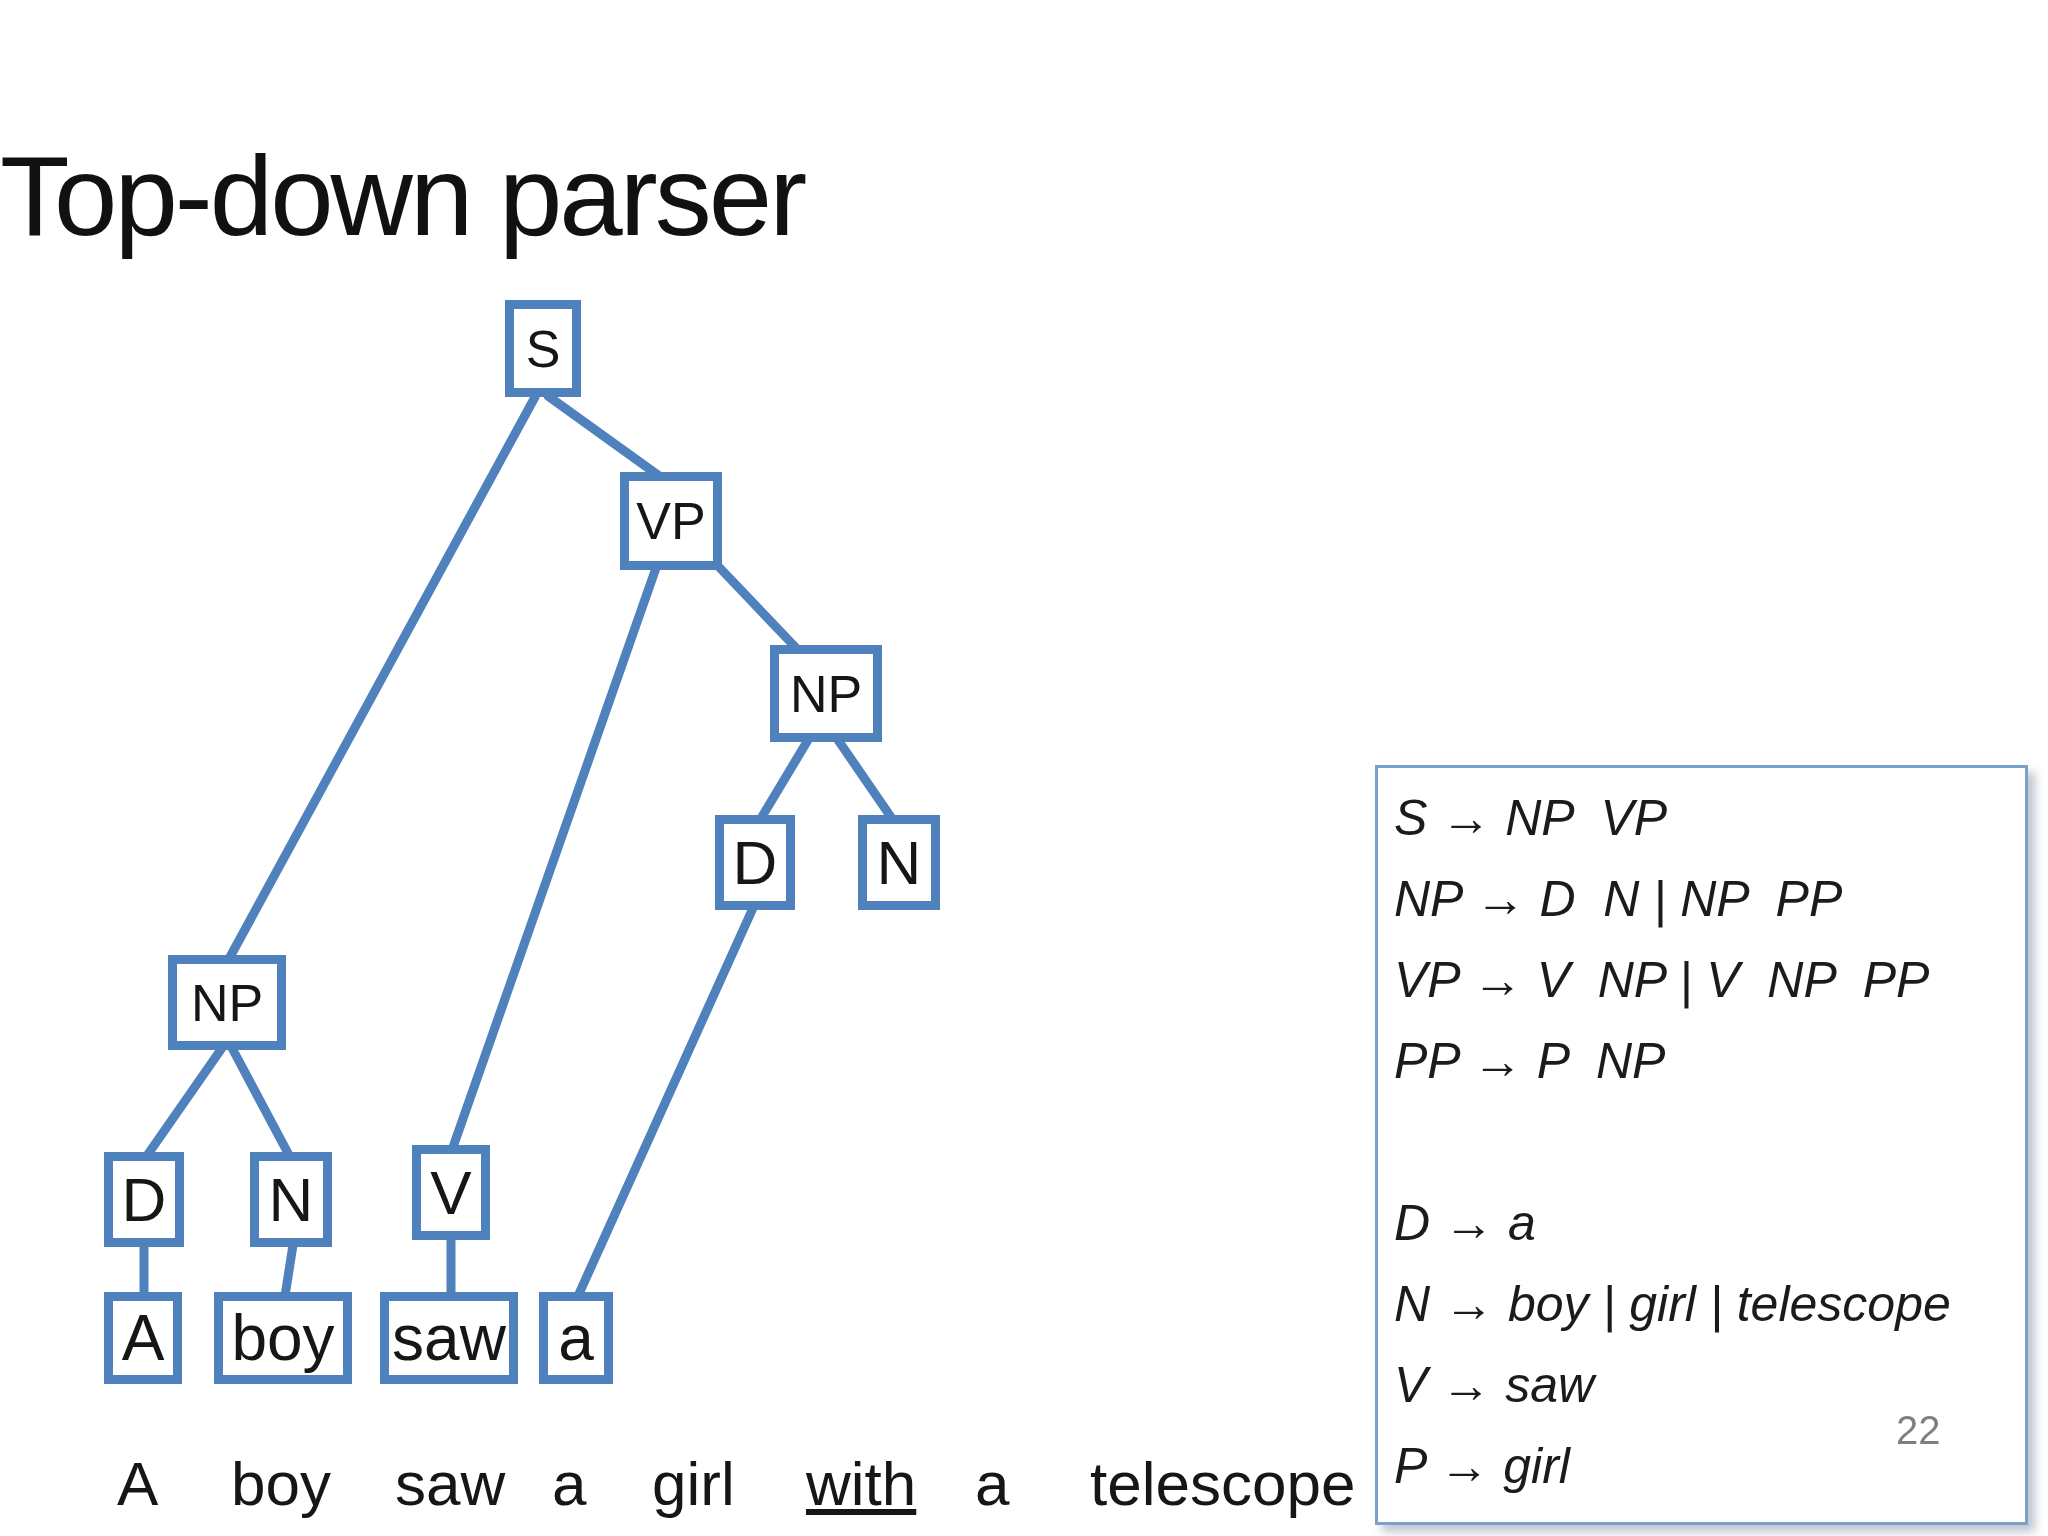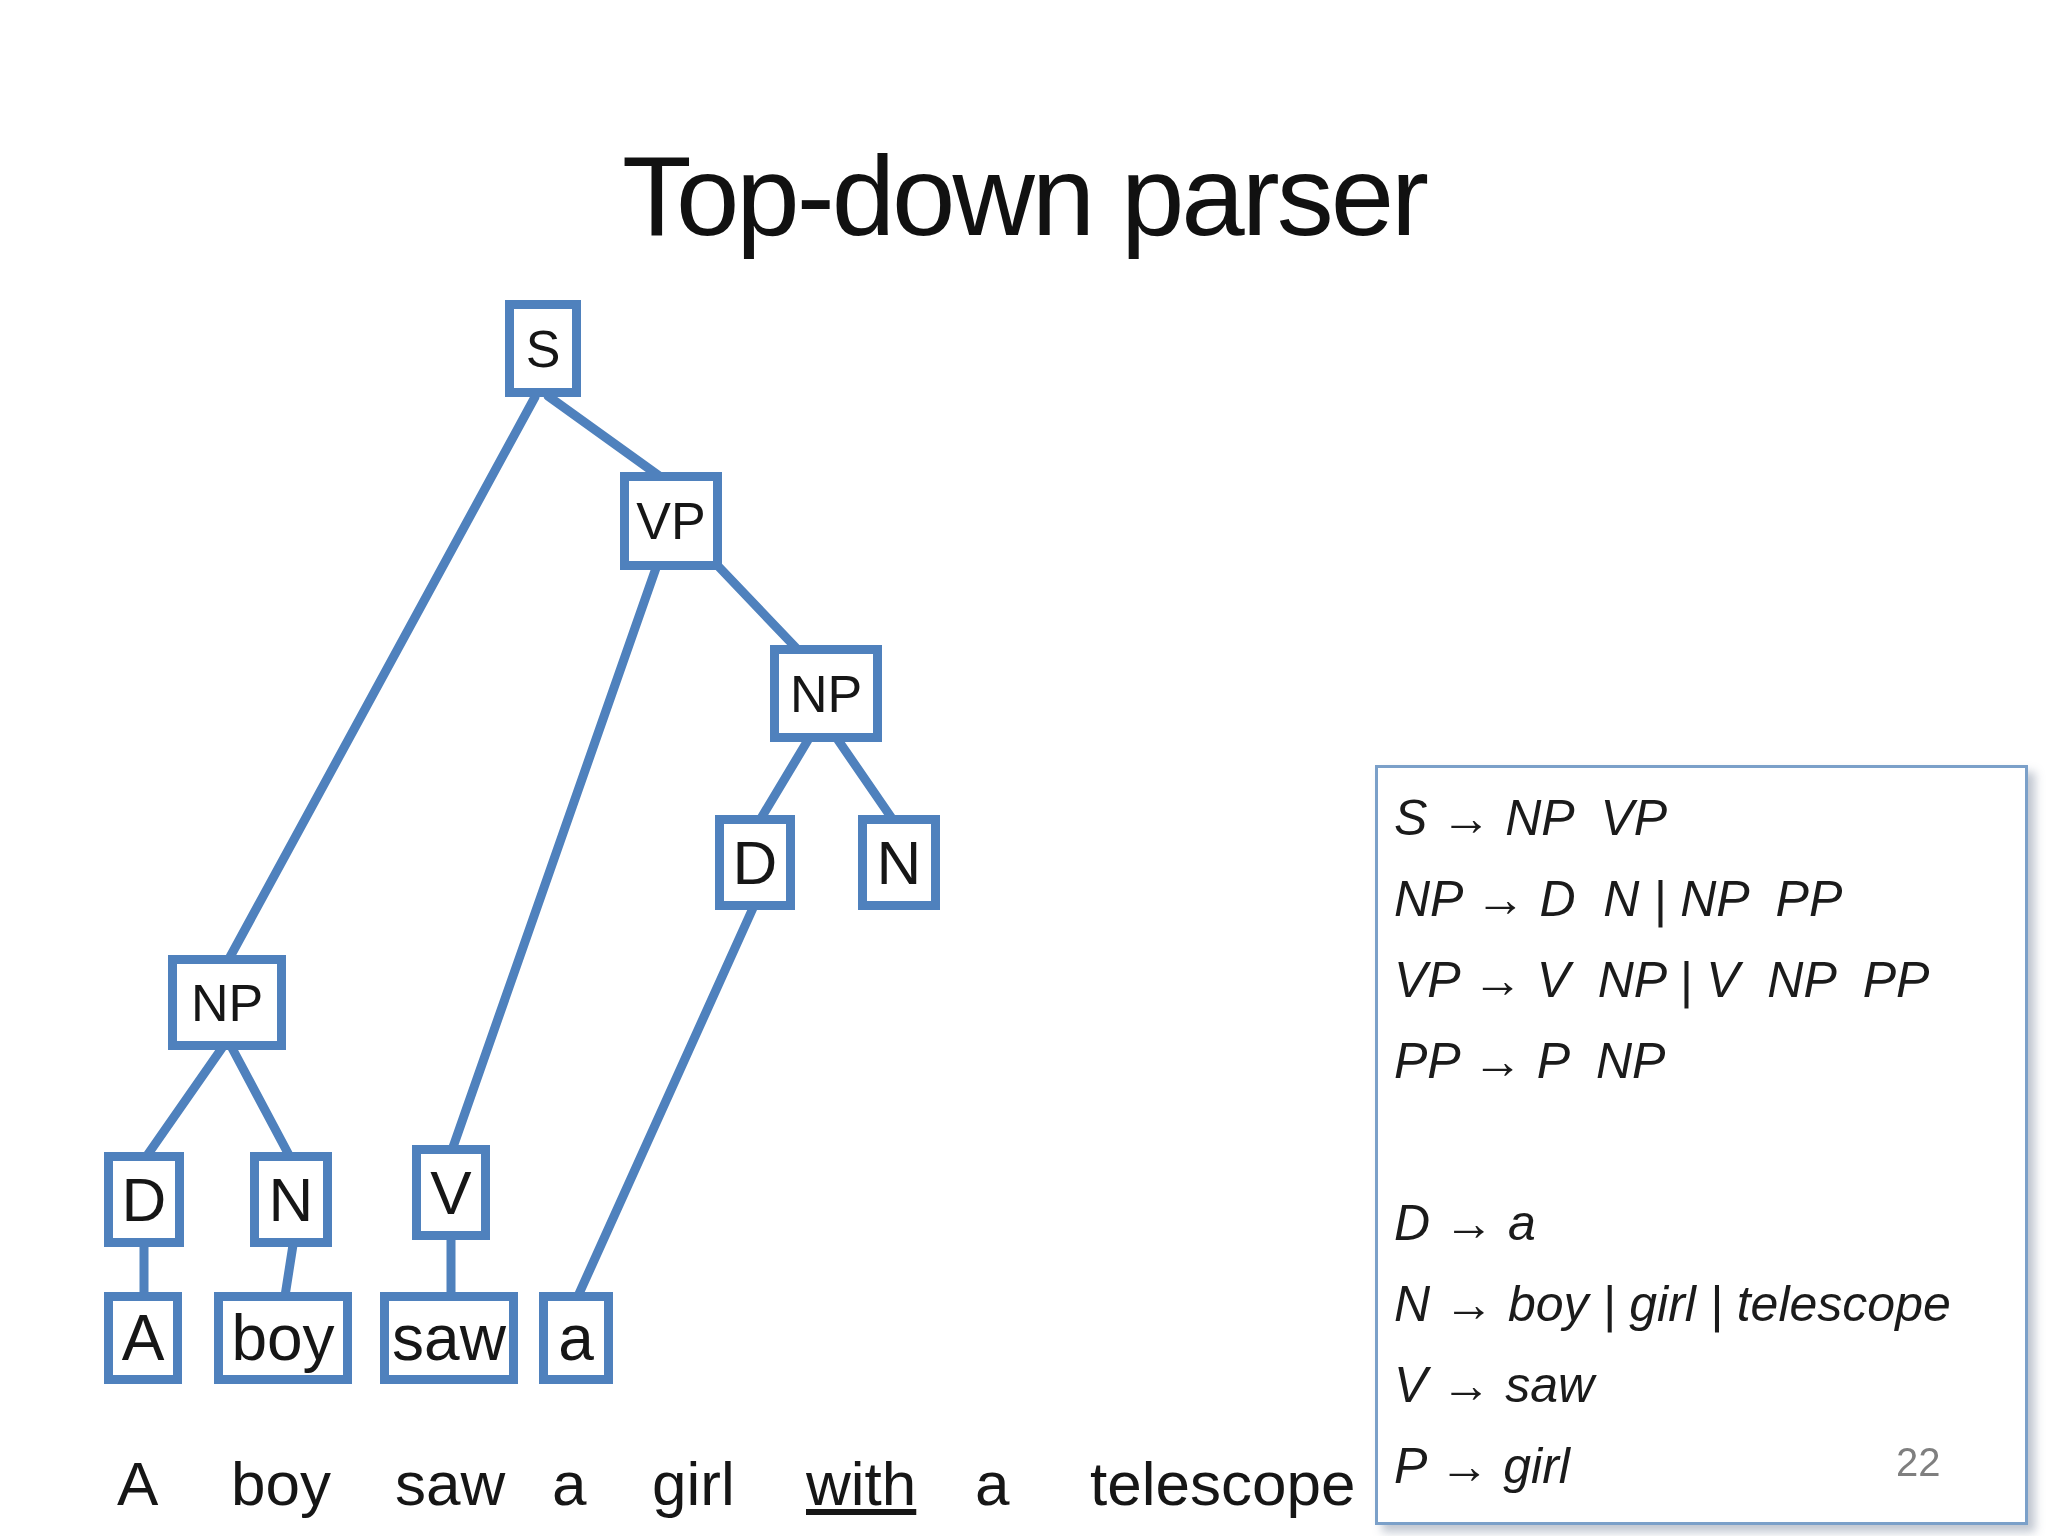--- a/index.html
+++ b/index.html
@@ -6,21 +6,21 @@
   #slide{
     position:relative;
     width:2048px;height:1536px;
     background:#ffffff;
     overflow:hidden;
     font-family:"Liberation Sans", sans-serif;
     color:#1b1b1b;
   }
   #page-title{
     position:absolute;left:0;top:130px;width:2048px;
-    text-align:center;
+    text-align:left;
     font-size:114px;
     letter-spacing:-3px;
     color:#111111;
     white-space:nowrap;
   }
   
   #edges{position:absolute;left:0;top:0;width:2048px;height:1536px;}
   .edge{stroke:#4f81bd;stroke-width:9;stroke-linecap:round;}
   .node{
     position:absolute;
@@ -64,21 +64,21 @@
     box-shadow:7px 7px 9px rgba(115,128,150,0.45);
     padding:10px 0 0 16px;
     font-style:italic;
   }
   .rule-line{
     height:81px;line-height:81px;
     font-size:50px;color:#1b1b1b;
     white-space:pre;
   }
   #page-number{
-    position:absolute;left:1896px;top:1440px;
+    position:absolute;left:1896px;top:1408px;
     font-size:40px;color:#7f7f7f;
   }
 </style>
 </head>
 <body>
 
 <div id="slide">
 
   <div id="page-title">Top-down parser</div>
 

